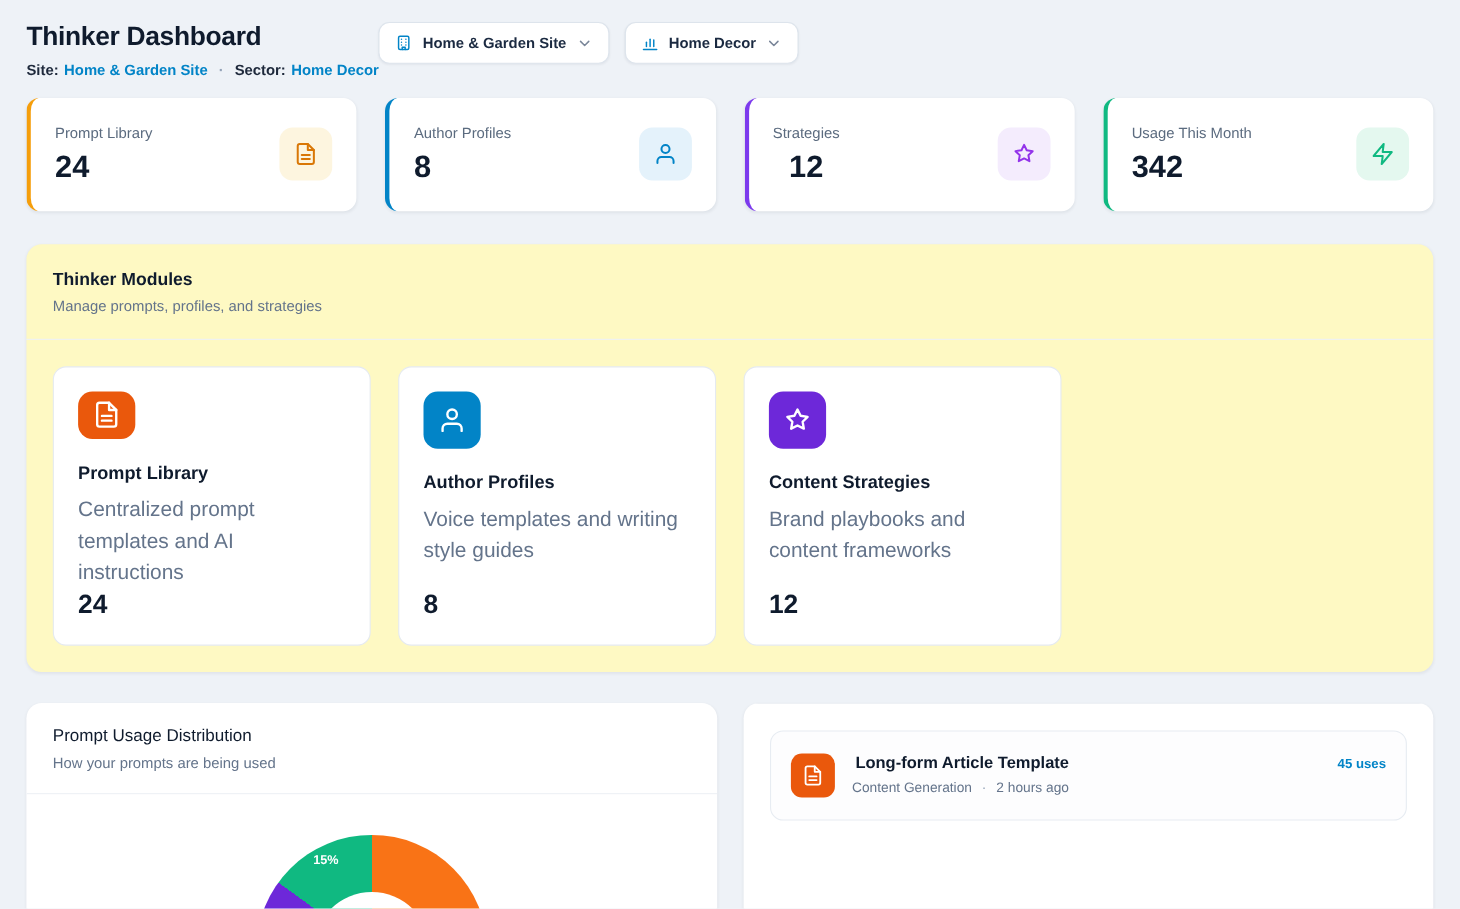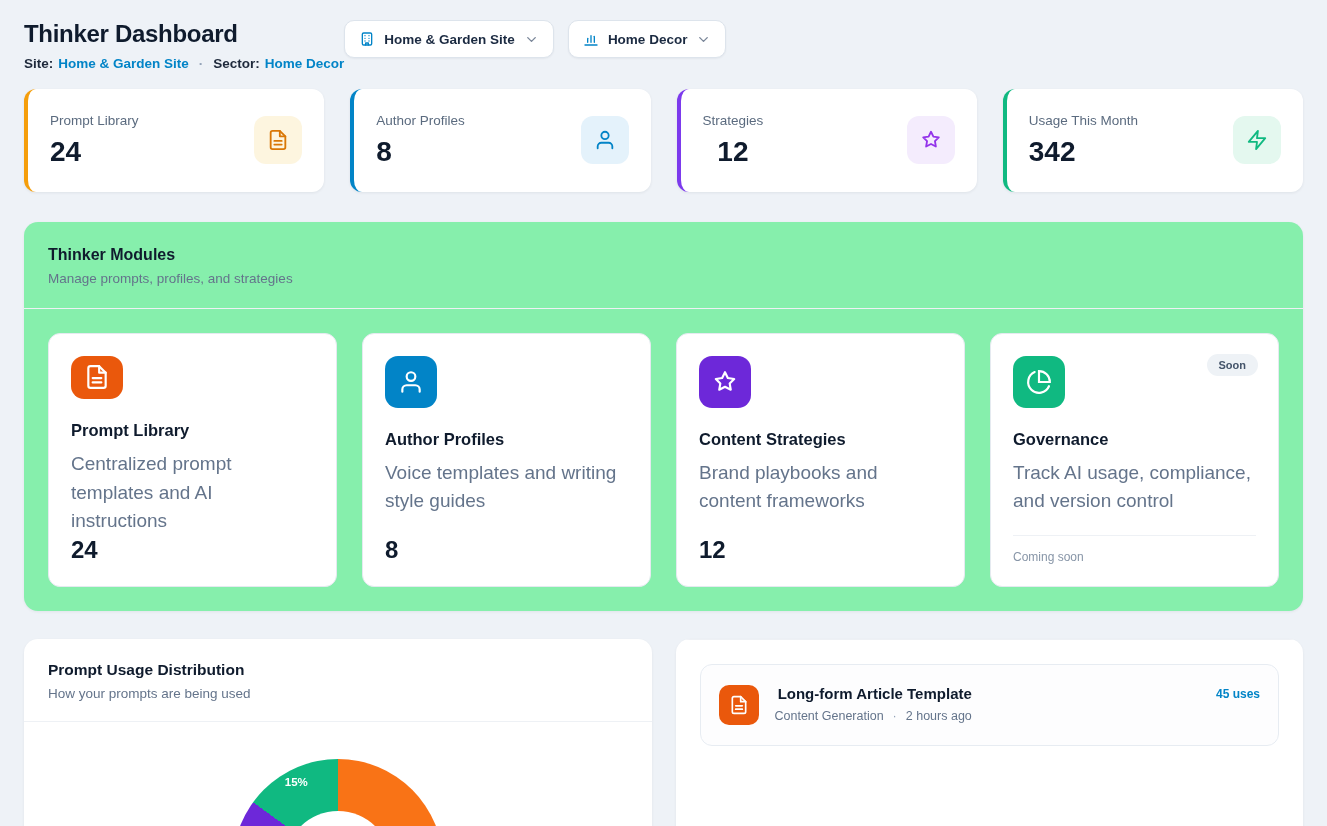--- a/index.html
+++ b/index.html
@@ -40,21 +40,21 @@
     border-left: 4px solid #ccc; padding: 20px 22px;
     display: flex; justify-content: space-between; align-items: center;
     box-shadow: 0 1px 3px rgba(16,24,40,.07);
   }
   .stat-label { font-size: 13.5px; color: #5b6b7f; }
   .stat-value { margin-top: 8px; font-size: 28px; font-weight: 800; color: #0f1b2d; }
   .stat-icon { width: 48px; height: 48px; border-radius: 12px; display: flex; align-items: center; justify-content: center; }
   .stat-icon svg { width: 22px; height: 22px; }
 
   
-  .panel { background: #86efac; border-radius: 14px; margin-top: 30px; box-shadow: 0 1px 3px rgba(16,24,40,.06); }
+  .panel { background: #fef9c3; border-radius: 14px; margin-top: 30px; box-shadow: 0 1px 3px rgba(16,24,40,.06); }
   .panel-head { padding: 24px 24px 22px; }
   .panel-title { font-size: 16px; font-weight: 700; color: #0f1b2d; }
   .panel-sub { margin-top: 7px; font-size: 13.5px; color: #64748b; }
   .panel-divider { border: 0; border-top: 1px solid #eef1f5; }
   .modules-grid { display: grid; grid-template-columns: repeat(4, 1fr); gap: 25px; padding: 24px; }
   .module-card {
     position: relative; background: #fff; border: 1px solid #e5eaf0; border-radius: 12px;
     padding: 22px; height: 254px; display: flex; flex-direction: column; cursor: pointer;
   }
   .module-icon { width: 52px; height: 52px; border-radius: 13px; color: #fff; display: flex; align-items: center; justify-content: center; }
@@ -66,21 +66,21 @@
     position: absolute; top: 20px; right: 20px;
     background: #eef2f6; color: #44546a; font-size: 11px; font-weight: 700;
     padding: 5px 12px; border-radius: 999px;
   }
   .module-footer { margin-top: auto; border-top: 1px solid #eef1f5; padding-top: 14px; font-size: 12px; color: #8795a7; }
 
   
   .bottom-row { display: grid; grid-template-columns: 1fr 1fr; gap: 24px; margin-top: 28px; }
   .bottom-card { background: #fff; border-radius: 14px; box-shadow: 0 1px 3px rgba(16,24,40,.06); height: 330px; overflow: hidden; }
   .bottom-head { padding: 22px 24px 20px; }
-  .bottom-title { font-size: 15.5px; font-weight: 700; color: #0f1b2d; }
+  .bottom-title { font-size: 15.5px; font-weight: 400; color: #0f1b2d; }
   .bottom-sub { margin-top: 7px; font-size: 13.5px; color: #64748b; }
 
   .chart-area { position: relative; height: 245px; }
   .donut { position: absolute; left: 50%; top: 37px; transform: translateX(-50%); width: 210px; height: 210px; border-radius: 50%; }
   .donut::after { content: ""; position: absolute; inset: 52px; background: #fff; border-radius: 50%; z-index: 1; }
   .donut-label { position: absolute; left: 52px; top: 17px; z-index: 2; color: #fff; font-size: 11.5px; font-weight: 700; }
 
   .prompt-list { padding: 24px; }
   .prompt-item {
     display: flex; align-items: flex-start; gap: 16px;
@@ -239,32 +239,20 @@
         <div class="module-icon" style="background: rgb(109, 40, 217);">
           <svg viewBox="0 0 24 24" fill="none" stroke="currentColor" stroke-width="2" stroke-linejoin="round">
               <path d="M12 3l2.6 5.3 5.9.9-4.2 4.1 1 5.8L12 16.4 6.7 19.1l1-5.8L3.5 9.2l5.9-.9z"></path>
             </svg>
         </div>
         <div class="module-title">Content Strategies</div>
         <div class="module-desc">Brand playbooks and content frameworks</div>
         <div class="module-value">12</div>
       </div>
 
-      <div class="module-card">
-        <span class="soon-badge">Soon</span>
-        <div class="module-icon" style="background: rgb(16, 185, 129);">
-          <svg viewBox="0 0 24 24" fill="none" stroke="currentColor" stroke-width="2" stroke-linecap="round">
-              <path d="M21.2 15.9A10 10 0 1 1 8 2.8"></path>
-              <path d="M22 12A10 10 0 0 0 12 2v10z"></path>
-            </svg>
-        </div>
-        <div class="module-title">Governance</div>
-        <div class="module-desc">Track AI usage, compliance, and version control</div>
-        <div class="module-footer">Coming soon</div>
-      </div>
 
     </div>
   </section>
 
   <section class="bottom-row">
 
     <div class="bottom-card">
       <div class="bottom-head">
         <div class="bottom-title">Prompt Usage Distribution</div>
         <div class="bottom-sub">How your prompts are being used</div>

